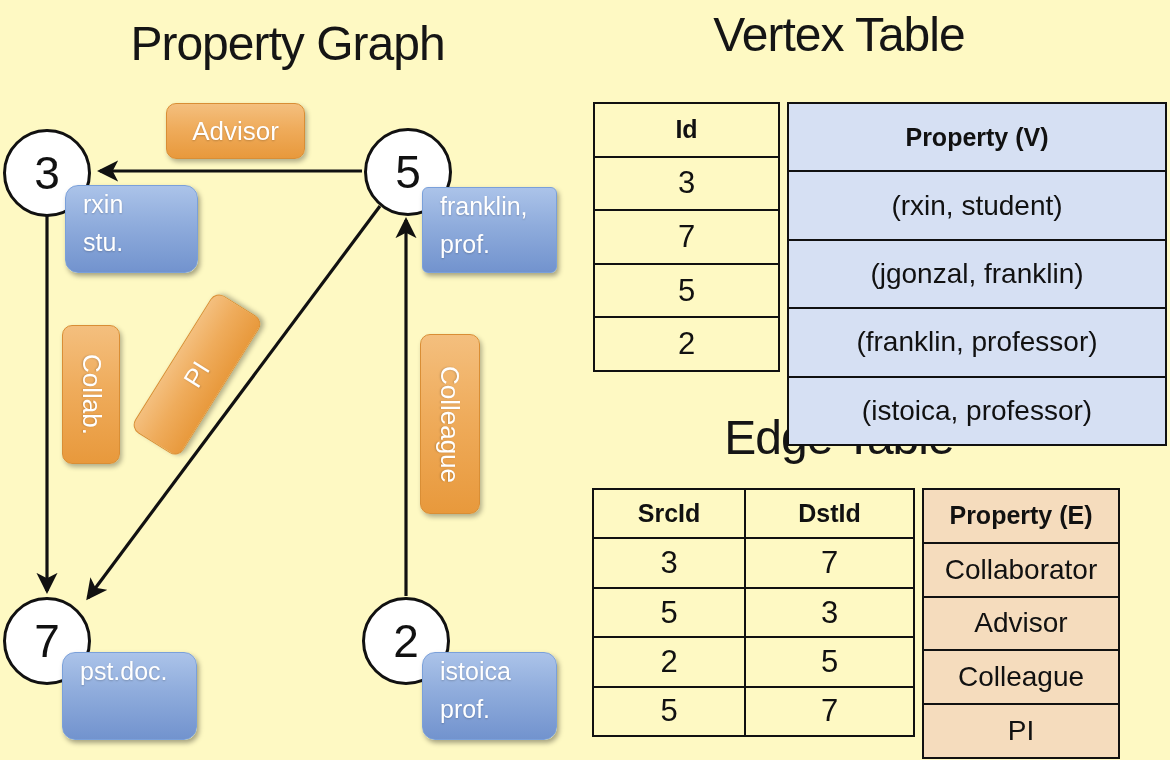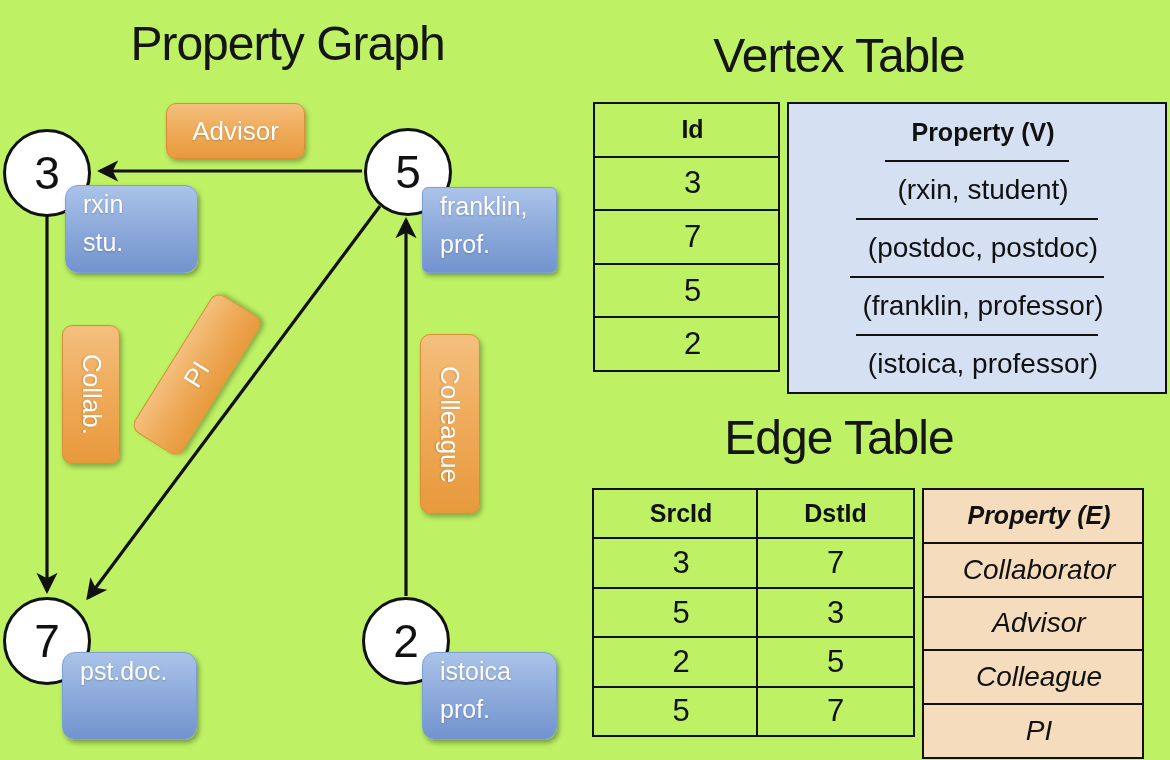--- a/index.html
+++ b/index.html
@@ -1,17 +1,17 @@
 <!DOCTYPE html>
 <html><head>
 <meta charset="utf-8">
 <style>
   html,body{margin:0;padding:0;background:#fff;}
   #stage{
-    position:relative;width:1170px;height:760px;overflow:hidden;background:#bef264;
+    position:relative;width:1170px;height:760px;overflow:hidden;background:#fef9c3;
     font-family:"Liberation Sans",sans-serif;color:#111;
   }
   .title{
     position:absolute;text-align:center;font-size:48px;font-weight:400;
     letter-spacing:-1px;color:#151515;white-space:nowrap;
   }
   
   #edges-svg{position:absolute;left:0;top:0;width:1170px;height:760px;z-index:1;}
   .vertex-circle{
     position:absolute;width:88px;height:88px;box-sizing:border-box;
@@ -32,21 +32,21 @@
     border:1px solid #D98E35;box-shadow:2px 3px 5px rgba(0,0,0,0.3);
     color:#fff;display:flex;align-items:center;justify-content:center;
     font-size:26px;text-shadow:0 1px 2px rgba(0,0,0,0.2);
   }
   .elabel .rot{transform:rotate(90deg);white-space:nowrap;}
   
   .subtbl{
     position:absolute;box-sizing:border-box;border:2.5px solid #111;
     display:flex;flex-direction:column;z-index:1;
   }
-  .subtbl .trow{flex:1;display:flex;border-top:2px solid #111;padding-left:12px;}
+  .subtbl .trow{flex:1;display:flex;border-top:2px solid #111;}
   .subtbl .trow:first-child{border-top:none;}
   .tcell{
     flex:1;display:flex;align-items:center;justify-content:center;
     font-size:28px;color:#111;white-space:nowrap;
   }
   .tcell.num{font-size:31px;}
   .tcell.hdr{font-size:25px;font-weight:bold;}
   .tcell.div-left{border-left:2px solid #111;}
   .fill-blue{background:#D6E0F3;}
   .fill-tan{background:#F5DCBD;}
@@ -105,49 +105,49 @@
   <div class="elabel" style="left:62px;top:325px;width:56px;height:137px;">
     <span class="rot">Collab.</span>
   </div>
   <div class="elabel" style="left:116px;top:346px;width:160px;height:55px;transform:rotate(-58deg);">
     <span>PI</span>
   </div>
   <div class="elabel" style="left:420px;top:334px;width:58px;height:178px;">
     <span class="rot">Colleague</span>
   </div>
 
-  <div class="title" style="left:593px;top:28px;width:492px;">Vertex Table</div>
+  <div class="title" style="left:593px;top:7px;width:492px;">Vertex Table</div>
 
   <div class="subtbl" style="left:593px;top:102px;width:187px;height:270px;">
     <div class="trow">
       <div class="tcell hdr">Id</div>
     </div>
     <div class="trow">
       <div class="tcell num">3</div>
     </div>
     <div class="trow">
       <div class="tcell num">7</div>
     </div>
     <div class="trow">
       <div class="tcell num">5</div>
     </div>
     <div class="trow">
       <div class="tcell num">2</div>
     </div>
   </div>
 
-  <div class="subtbl fill-blue" style="left:787px;top:102px;width:380px;height:292px;align-items:center;">
+  <div class="subtbl fill-blue" style="left:787px;top:102px;width:380px;height:344px;">
     <div class="trow">
       <div class="tcell hdr">Property (V)</div>
     </div>
     <div class="trow">
       <div class="tcell">(rxin, student)</div>
     </div>
     <div class="trow">
-      <div class="tcell">(postdoc, postdoc)</div>
+      <div class="tcell">(jgonzal, franklin)</div>
     </div>
     <div class="trow">
       <div class="tcell">(franklin, professor)</div>
     </div>
     <div class="trow">
       <div class="tcell">(istoica, professor)</div>
     </div>
   </div>
 
   <div class="title" style="left:593px;top:410px;width:492px;">Edge Table</div>
@@ -168,21 +168,21 @@
     <div class="trow">
       <div class="tcell num" style="max-width:150px;">2</div>
       <div class="tcell num div-left">5</div>
     </div>
     <div class="trow">
       <div class="tcell num" style="max-width:150px;">5</div>
       <div class="tcell num div-left">7</div>
     </div>
   </div>
 
-  <div class="subtbl fill-tan" style="left:922px;top:488px;width:222px;height:271px;font-style:italic;">
+  <div class="subtbl fill-tan" style="left:922px;top:488px;width:198px;height:271px;">
     <div class="trow">
       <div class="tcell hdr">Property (E)</div>
     </div>
     <div class="trow">
       <div class="tcell">Collaborator</div>
     </div>
     <div class="trow">
       <div class="tcell">Advisor</div>
     </div>
     <div class="trow">

